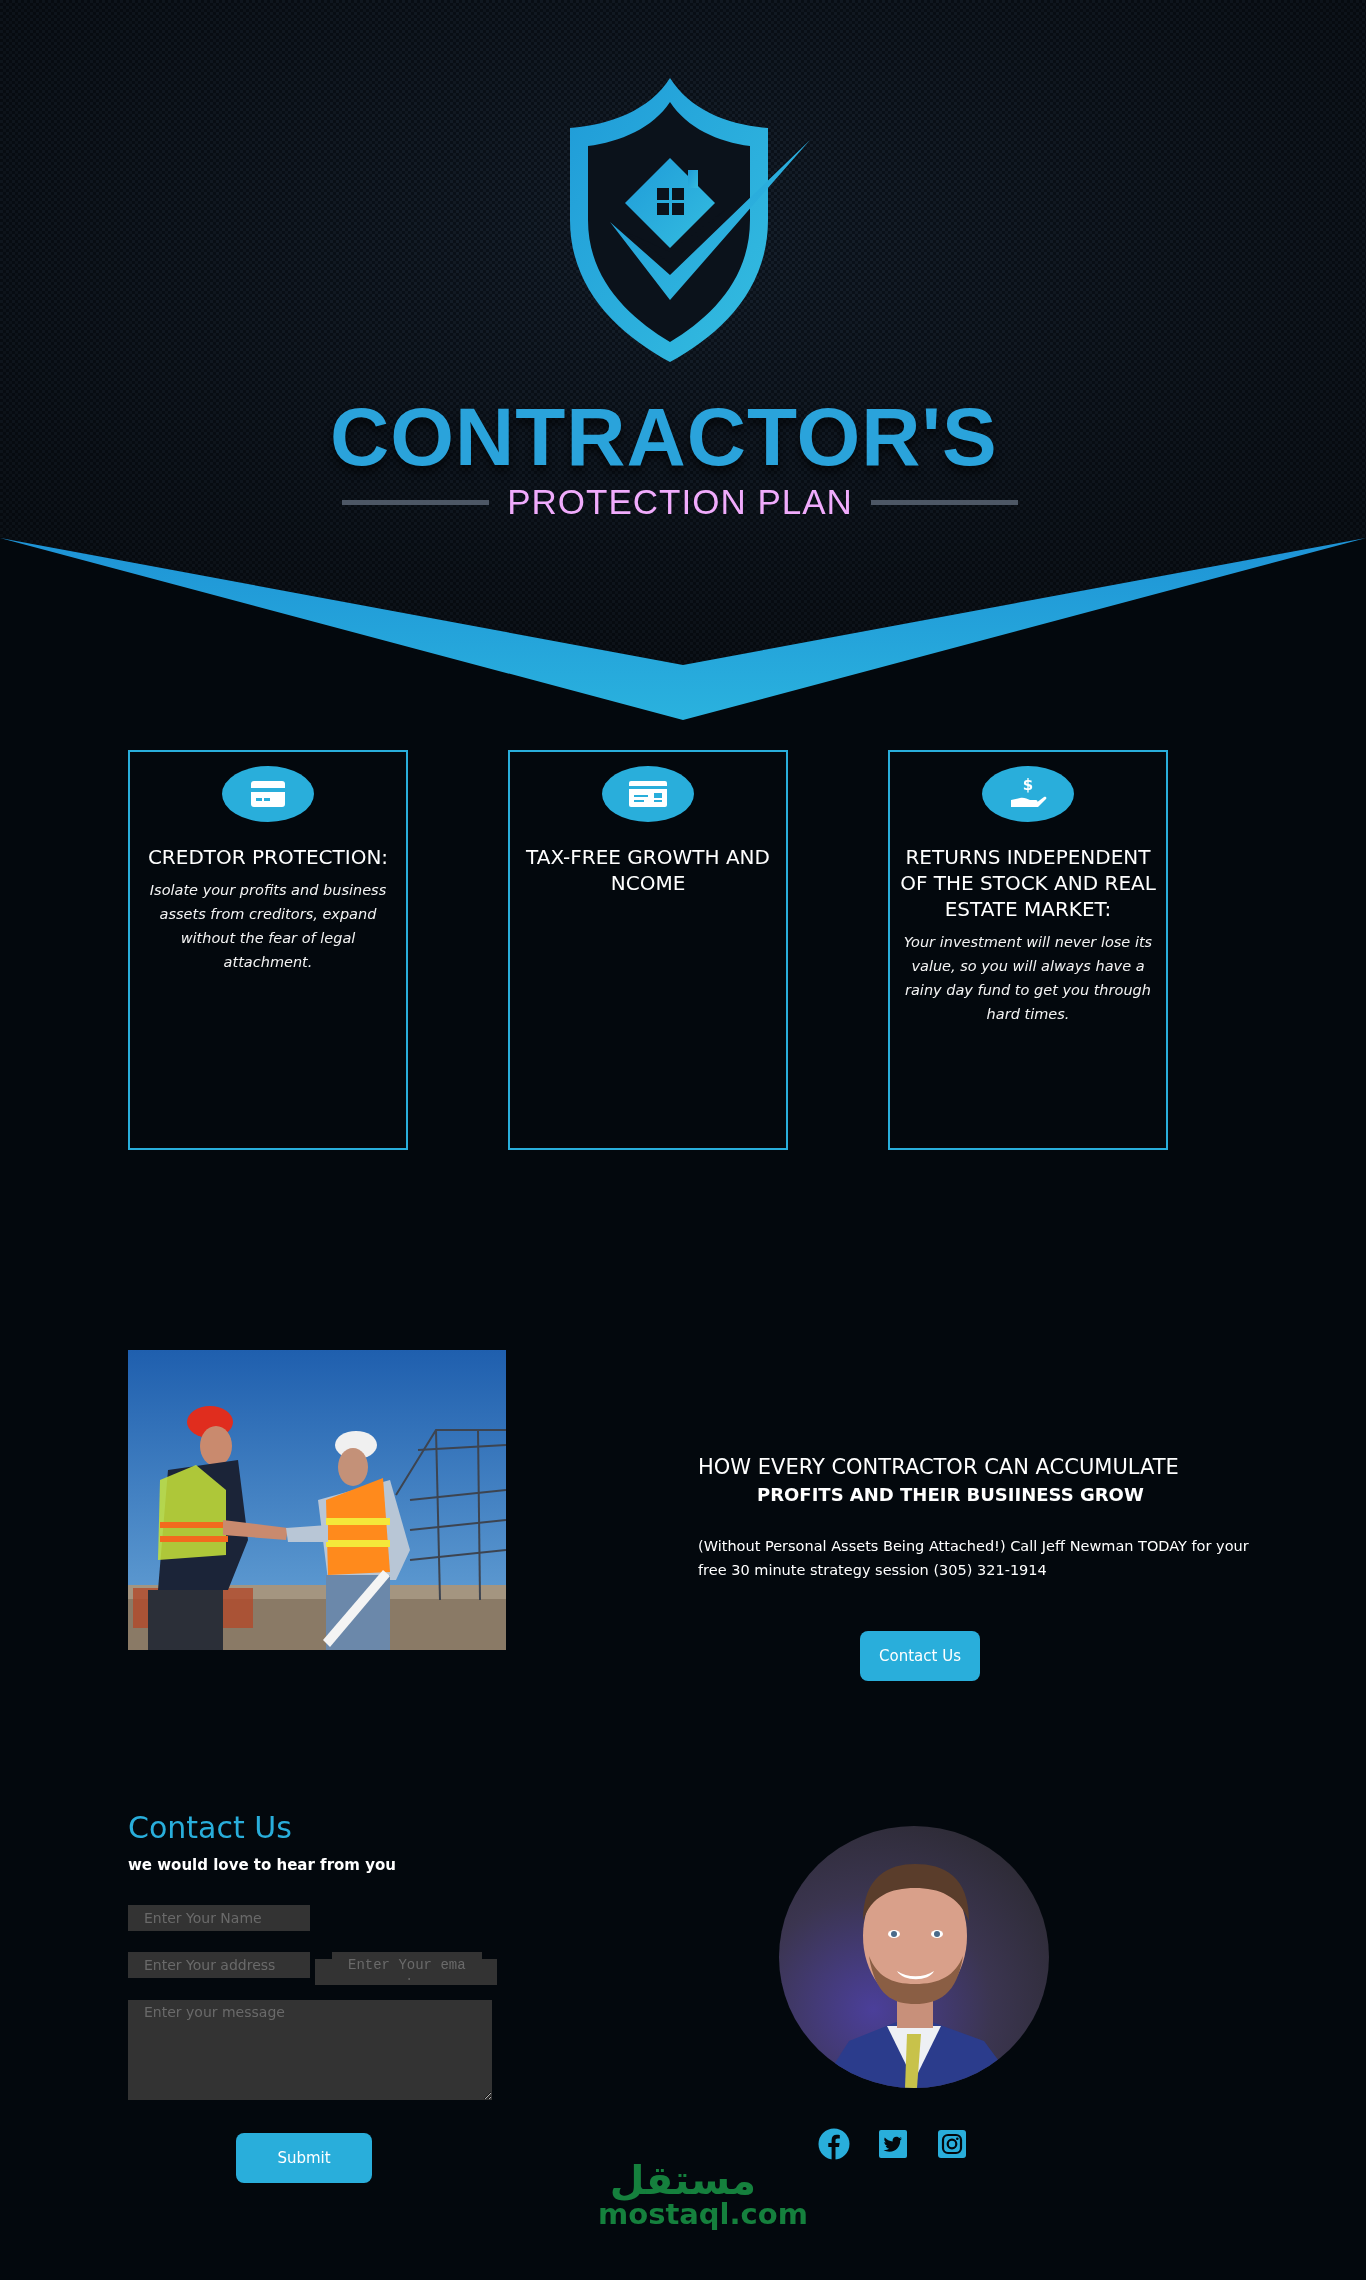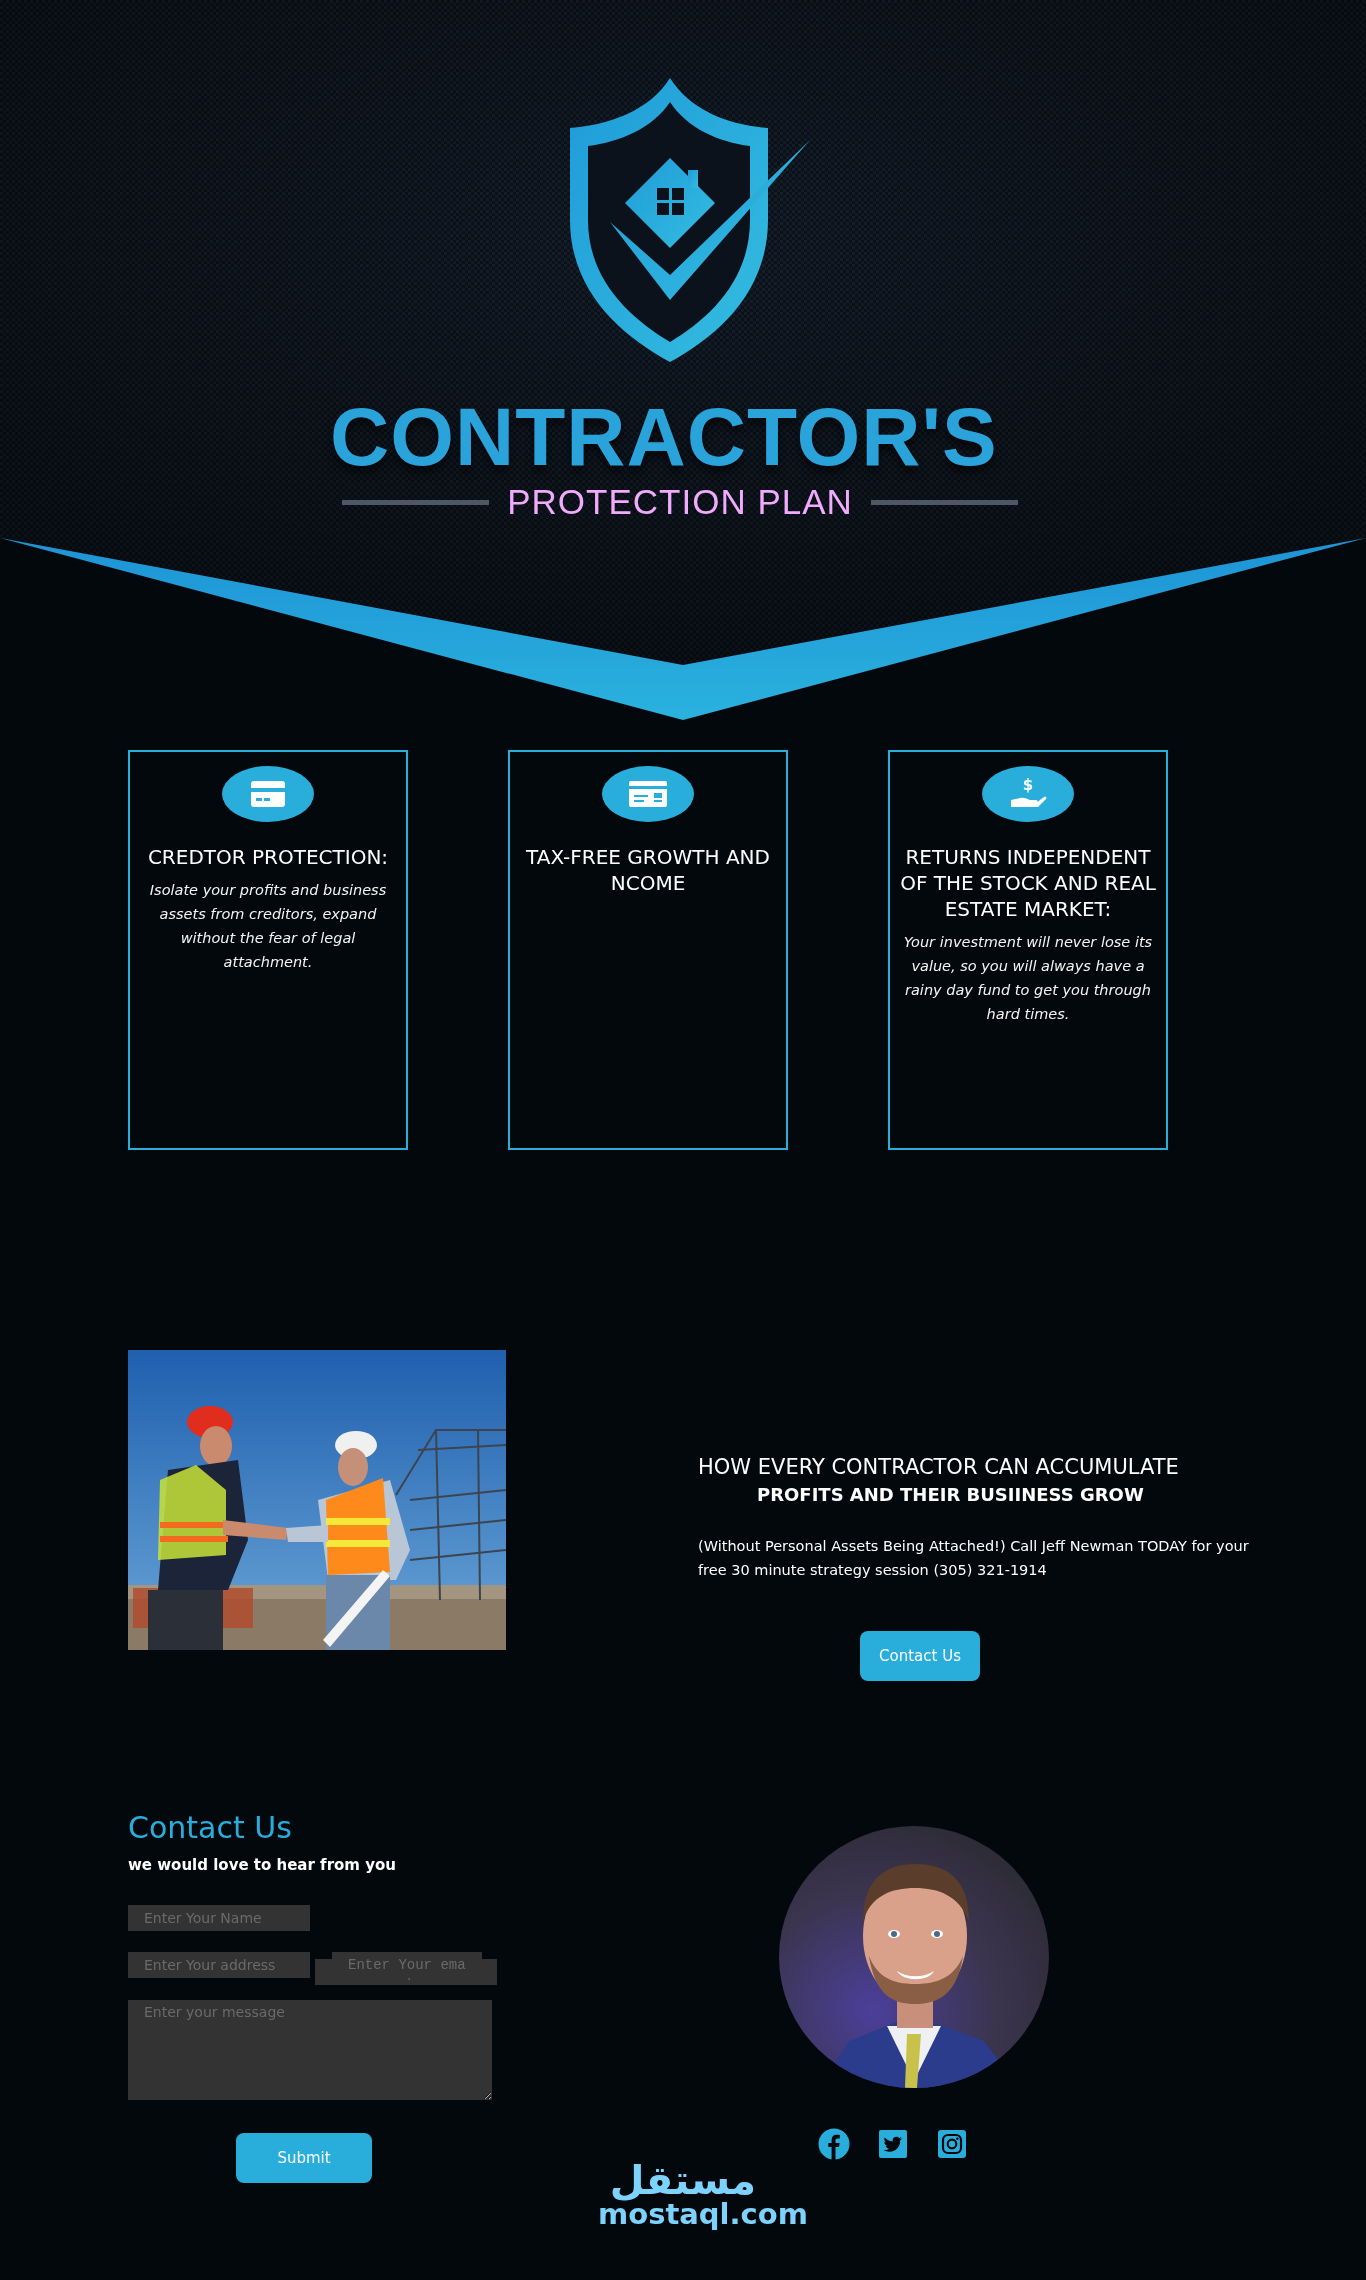--- a/index.html
+++ b/index.html
@@ -92,21 +92,21 @@
 
     .portrait {
       position: absolute; left: 779px; top: 1826px; width: 270px; height: 262px;
       border-radius: 50%; overflow: hidden;
     }
     .socials { position: absolute; left: 818px; top: 2128px; display: flex; gap: 27px; }
     .social { width: 32px; height: 32px; display: block; cursor: pointer; }
 
     .watermark {
       position: absolute; left: 598px; top: 2158px; width: 170px; text-align: center;
-      color: #7dd3fc;
+      color: #15803d;
     }
     .wm-arabic { font-family: "DejaVu Sans", sans-serif; font-size: 40px; font-weight: bold; line-height: 44px; }
     .wm-latin { font-family: "DejaVu Sans", sans-serif; font-size: 29px; font-weight: bold; line-height: 24px; }
   </style>
 </head>
 <body>
 
 <section class="hero">
   <svg class="hero-bg" width="1366" height="730" viewBox="0 0 1366 730">
     <defs>

